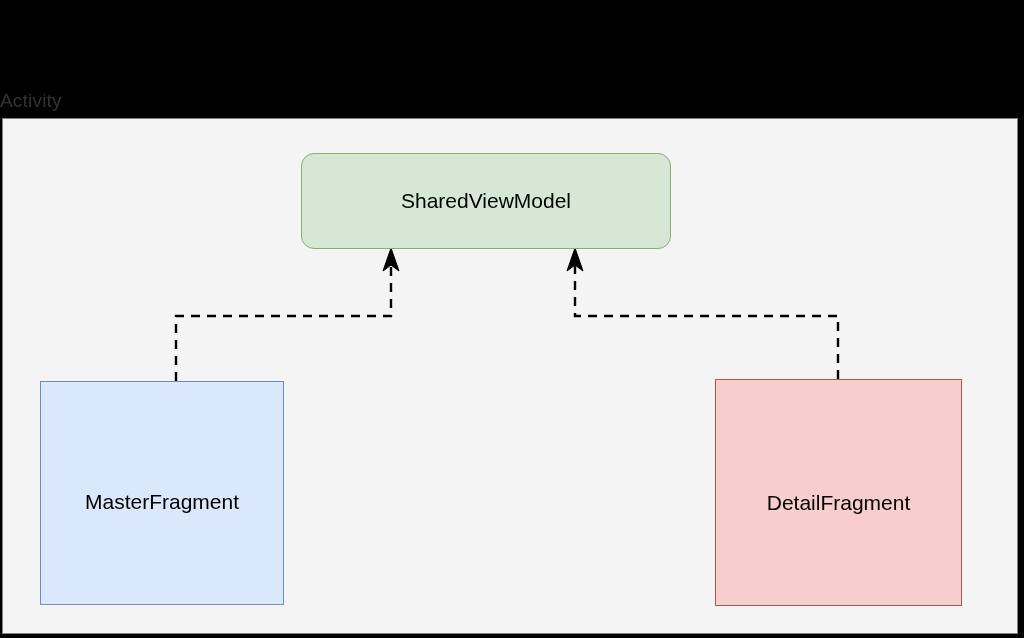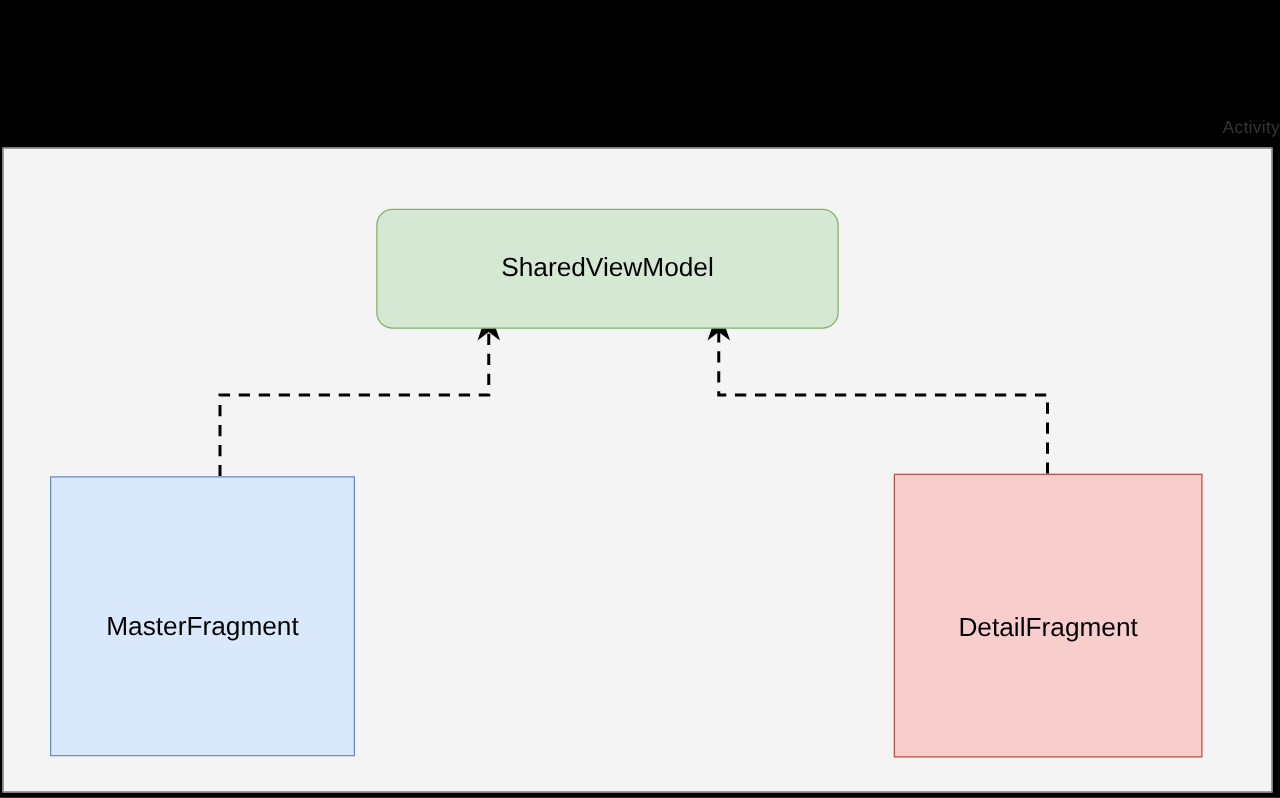--- a/index.html
+++ b/index.html
@@ -19,22 +19,22 @@
     width: 1024px;
     height: 638px;
     background: #000000;
   }
   
   #activity-title {
     position: absolute;
     left: 0;
     top: 88px;
     width: 1024px;
-    text-align: right;
-    font-size: 14px;
+    text-align: left;
+    font-size: 19px;
     line-height: 26px;
     color: #333333;
     letter-spacing: 0.2px;
     white-space: nowrap;
     user-select: none;
   }
   
   #activity-container {
     position: absolute;
     left: 2px;
@@ -58,21 +58,20 @@
     user-select: none;
   }
   #node-sharedviewmodel {
     left: 301px;
     top: 153px;
     width: 370px;
     height: 96px;
     background: #d5e8d4;
     border: 1.4px solid #82b366;
     border-radius: 13px;
-    margin-top: 14px;
   }
   #node-masterfragment {
     left: 40px;
     top: 381px;
     width: 244px;
     height: 224px;
     background: #dae8fc;
     border: 1.6px solid #6c8ebf;
     align-items: flex-end;
     padding-bottom: 90px;

